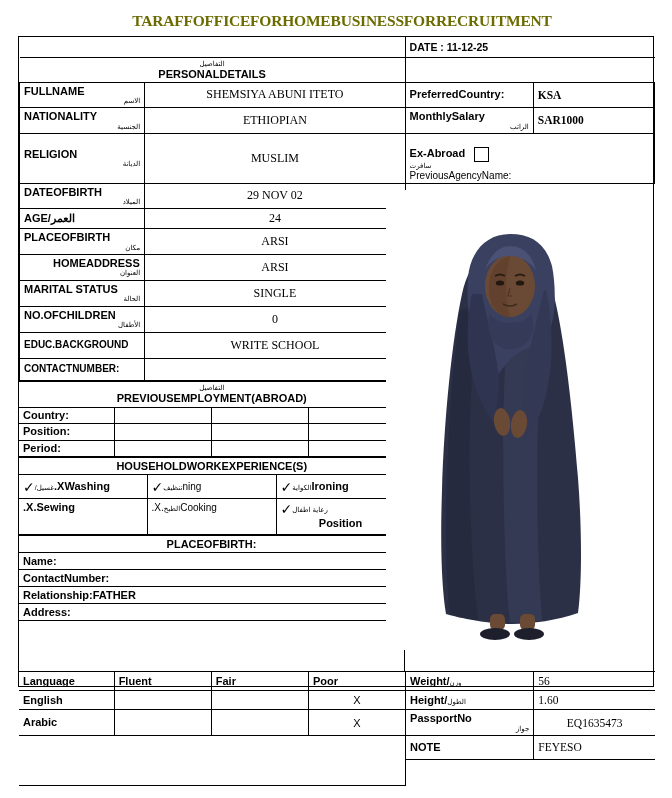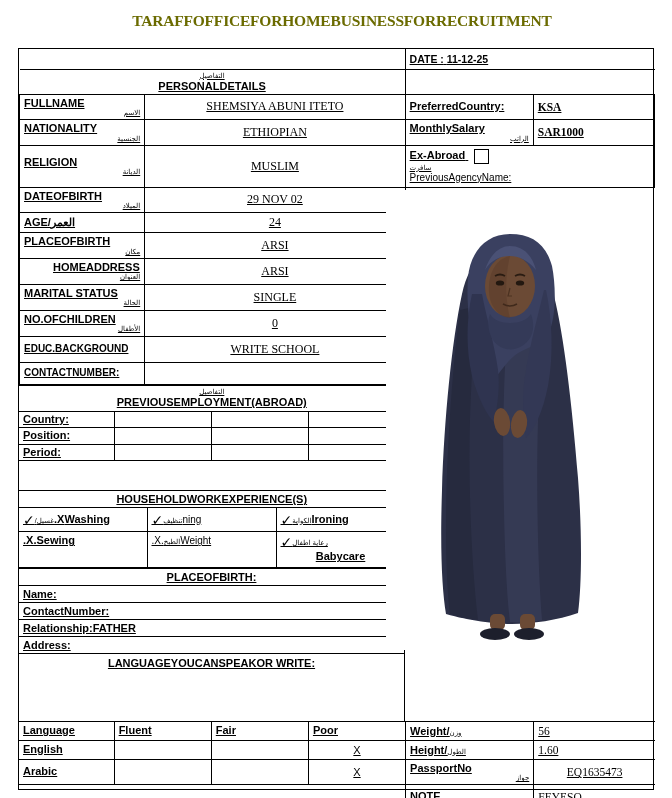--- a/index.html
+++ b/index.html
@@ -24,24 +24,23 @@
     color: #6b6b00;
     letter-spacing: -0.2px;
     padding-top: 12px;
     padding-bottom: 6px;
     font-family: "Liberation Serif", serif;
     padding-left: 12px;
   }
 
   .sheet {
     position: absolute;
-    left: 18px; top: 48px;
-    width: 636px; height: 742px;
+    left: 18px; top: 36px;
+    width: 636px; height: 651px;
     border: 1px solid #000;
-    text-decoration: underline;
   }
 
   table { border-collapse: collapse; }
 
   .tbl { width: 100%; table-layout: fixed; }
   .tbl td { border: 1px solid #000; padding: 2px 4px; vertical-align: middle; }
 
   .lbl { font-weight: bold; font-size: 11px; line-height: 1.05; }
   .ar { font-size: 7px; font-weight: normal; direction: rtl; display: block; }
   .val { text-align: center; font-family: "Liberation Serif", serif; font-size: 12px; }
@@ -139,21 +138,21 @@
         </td>
         <td class="valsm bold">SAR1000</td>
       </tr>
 
       <tr>
         <td>
           <span class="lbl">RELIGION</span>
           <span class="ar">الديانة</span>
         </td>
         <td class="val">MUSLIM</td>
-        <td colspan="2" rowspan="1" style="height:42px;vertical-align:top;padding-top:3px;">
+        <td colspan="2" rowspan="1" style="height:42px;vertical-align:top;padding-top:13px;">
           <div style="font-weight:bold;font-size:11px;">
             <span>Ex-Abroad</span>
             <span class="checkbox"></span>
           </div>
           <div class="ar" style="text-align:left;">سافرت</div>
           <div style="font-size:10px;">PreviousAgencyName:</div>
         </td>
       </tr>
 
       <tr class="hh">
@@ -249,21 +248,21 @@
       </tr>
       <tr>
         <td class="lbl" style="height:15px;border-left:none;">Period:</td>
         <td></td>
         <td></td>
         <td></td>
       </tr>
     </tbody>
       </table>
 
-    <table class="tbl" style="width:386px;margin-top:29px;">
+    <table class="tbl" style="width:386px;">
       <colgroup>
         <col style="width:128px">
           <col style="width:129px">
           <col style="width:129px">
       </colgroup>
       <tbody>
           <tr>
         <td colspan="3" class="section-hdr" style="border-left:none;height:16px;">HOUSEHOLDWORKEXPERIENCE(S)</td>
       </tr>
       <tr>
@@ -275,25 +274,25 @@
         </td>
         <td style="height:24px;">
           <span class="tick">✓</span><span class="ar" style="display:inline;">الكواية</span><span class="lbl">Ironing</span>
         </td>
       </tr>
       <tr>
         <td style="height:36px;border-left:none;vertical-align:top;">
           <span class="lbl">.X.Sewing</span>
         </td>
         <td style="height:36px;vertical-align:top;">
-          <span style="font-size:10px;">.X.</span><span class="ar" style="display:inline;">الطبخ</span><span style="font-size:10px;">Weight</span>
+          <span style="font-size:10px;">.X.</span><span class="ar" style="display:inline;">الطبخ</span><span style="font-size:10px;">Cooking</span>
         </td>
         <td style="height:36px;vertical-align:top;">
           <div><span class="tick">✓</span><span class="ar" style="display:inline;">رعاية اطفال</span></div>
-          <div style="text-align:center;font-weight:bold;">Babycare</div>
+          <div style="text-align:center;font-weight:bold;">Position</div>
         </td>
       </tr>
     </tbody>
       </table>
 
     <table class="tbl" style="width:386px;">
       <tbody>
           <tr>
         <td class="section-hdr" style="border-left:none;height:17px;">PLACEOFBIRTH:</td>
       </tr>
@@ -301,23 +300,20 @@
         <td class="lbl" style="border-left:none;height:17px;">Name:</td>
       </tr>
       <tr>
         <td class="lbl" style="border-left:none;height:17px;">ContactNumber:</td>
       </tr>
       <tr>
         <td class="lbl" style="border-left:none;height:17px;">Relationship:FATHER</td>
       </tr>
       <tr>
         <td class="lbl" style="border-left:none;height:17px;">Address:</td>
-      </tr>
-      <tr>
-        <td class="section-hdr" style="border-left:none;border-bottom:none;height:17px;">LANGUAGEYOUCANSPEAKOR WRITE:</td>
       </tr>
     </tbody>
       </table>
 
     <div style="width:386px;height:50px;border-right:1px solid #000;"></div>
 
     <table class="tbl" style="width:636px;">
       <colgroup>
         <col style="width:95px">
           <col style="width:97px">

